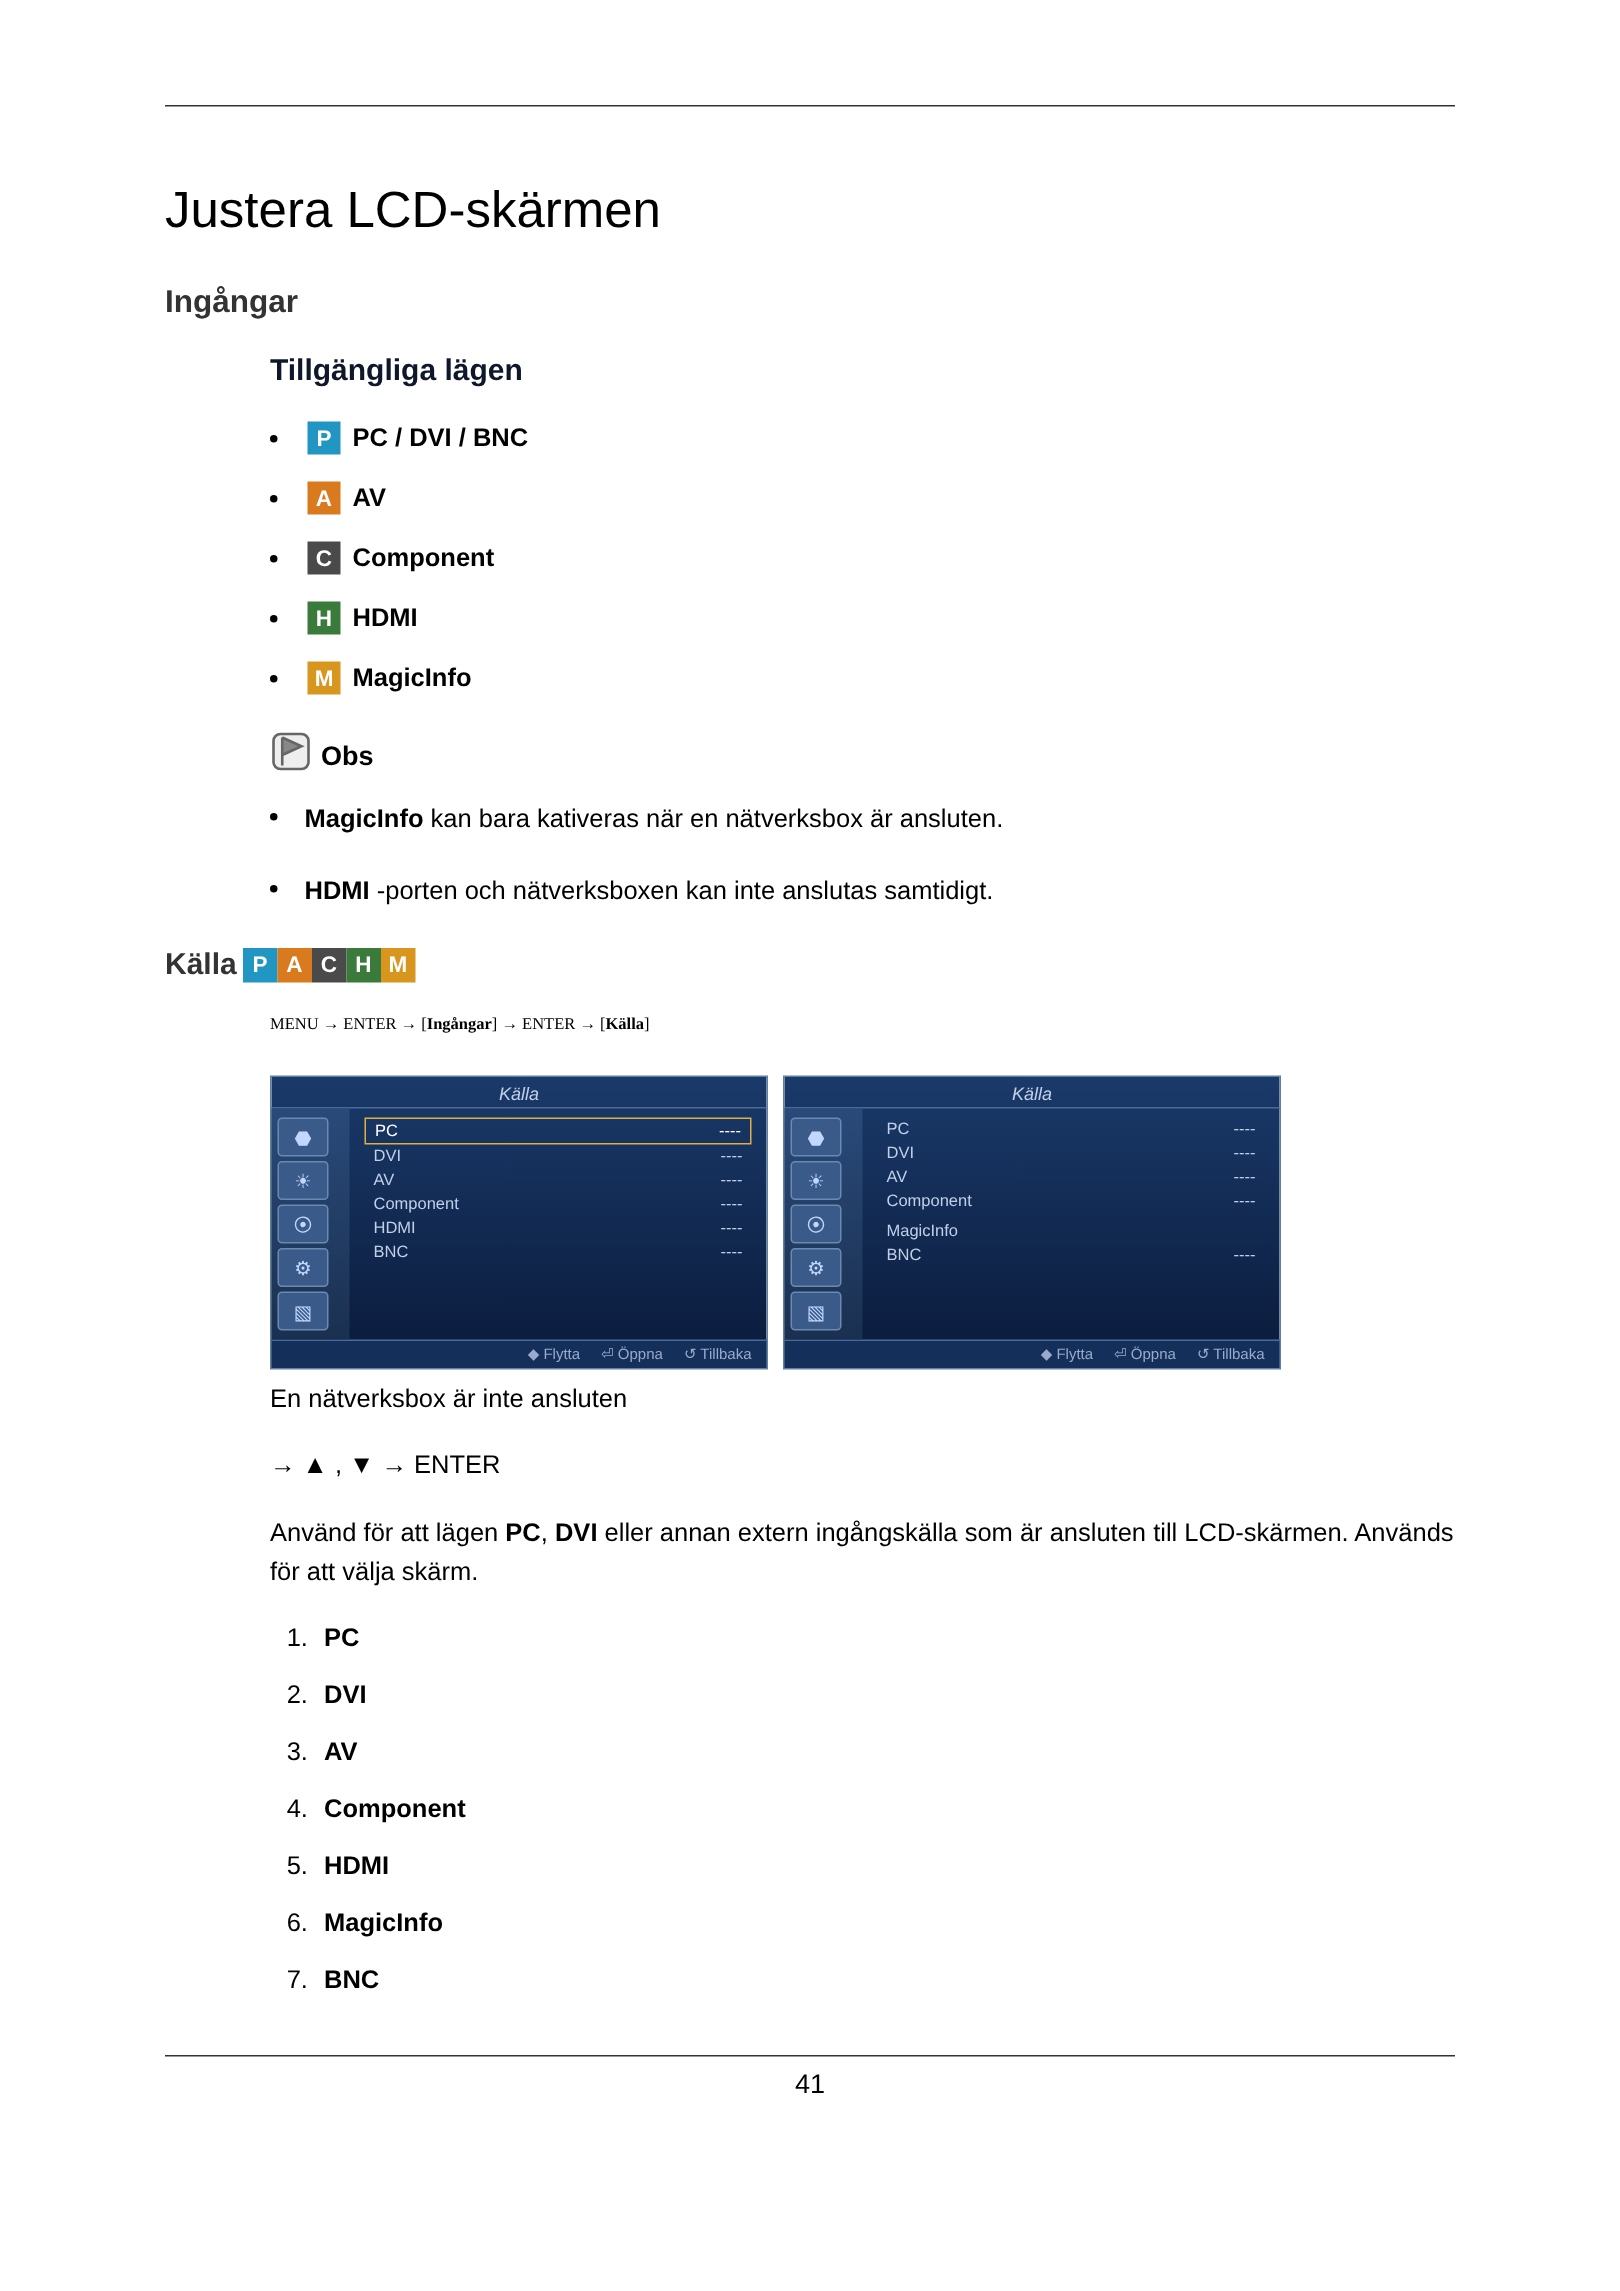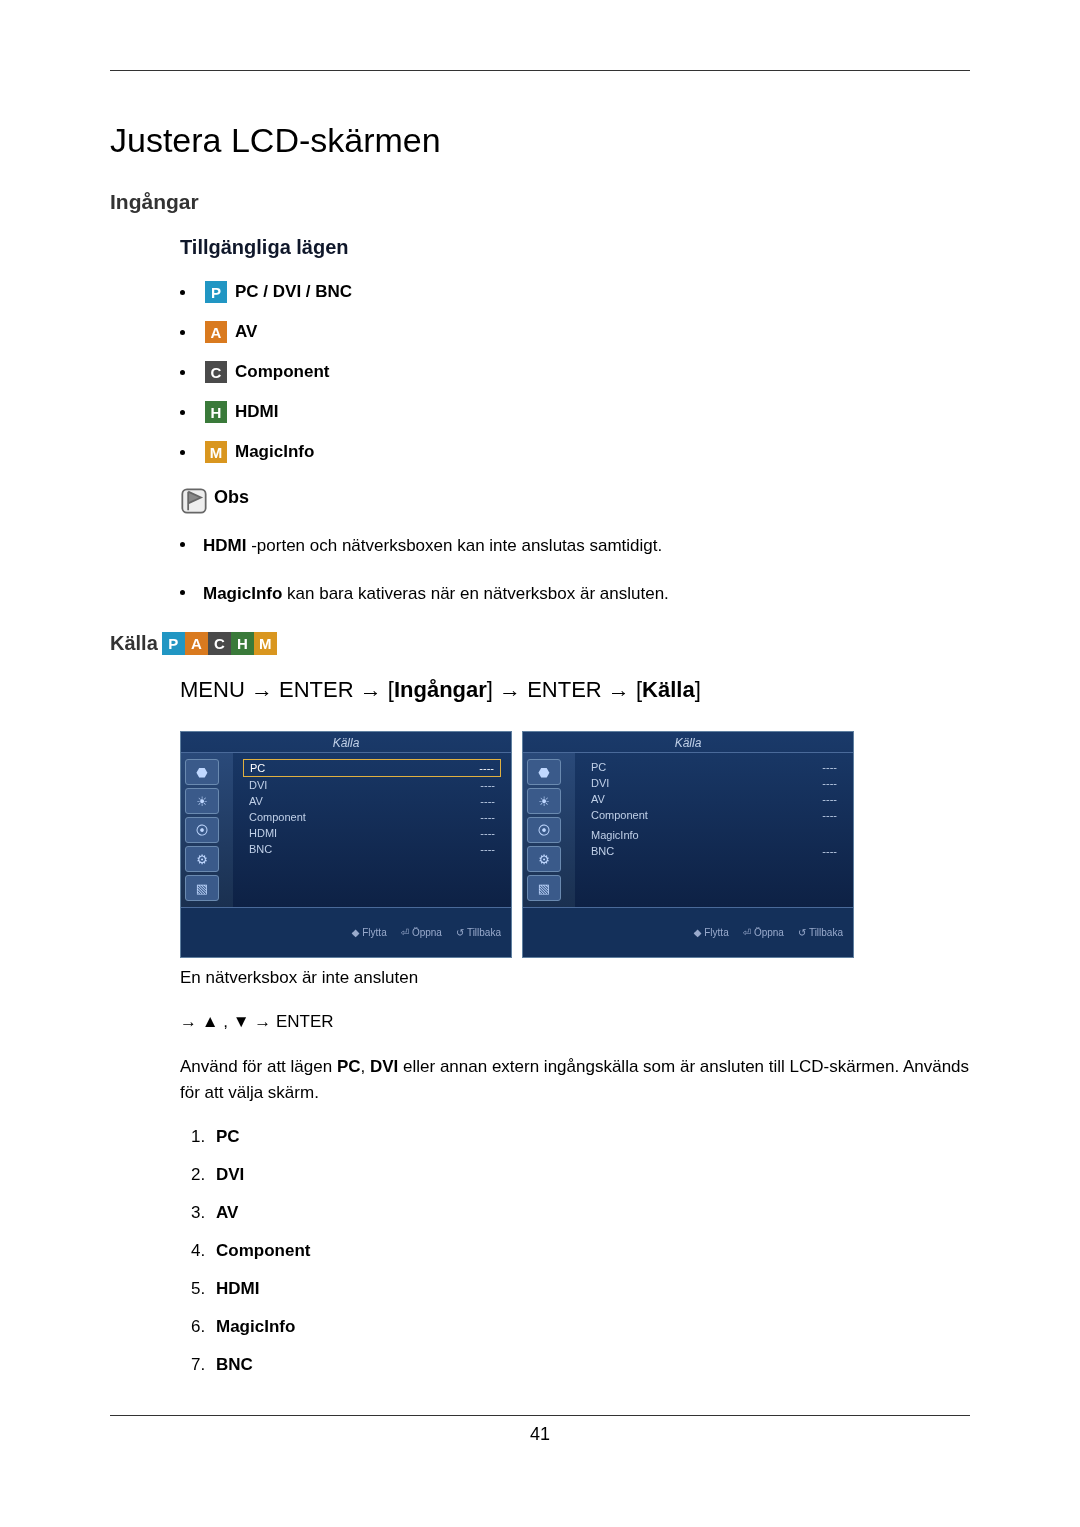--- a/index.html
+++ b/index.html
@@ -76,21 +76,21 @@
   .badge-A { background: #d97a1f; }
   .badge-C { background: #4a4a4a; }
   .badge-H { background: #3a7a3a; }
   .badge-M { background: #d9961f; }
   .mode-label { font-weight: bold; text-align: right; }
   .note-flag {
     display:inline-flex; align-items:center;
     margin-right: 6px;
   }
   .note-flag svg { width:28px; height:28px; }
-  .note-row { display:flex; align-items:flex-start; font-weight:bold; font-size:18px; margin-bottom:18px;}
+  .note-row { display:flex; align-items:flex-end; font-weight:bold; font-size:18px; margin-bottom:18px;}
   ul.notes {
     list-style: none;
     padding: 0;
     margin: 0 0 26px 0;
   }
   ul.notes li {
     display:flex; align-items:flex-start;
     font-size:17px; margin-bottom: 22px;
     line-height:1.5;
   }
@@ -99,22 +99,23 @@
     display:inline-block; margin: 9px 18px 0 0;
   }
   .kalla-heading {
     font-size: 20px; font-weight: bold; color:#333;
     display:flex; align-items:center; gap:4px;
     margin-bottom: 22px;
   }
   .badge-row { display:inline-flex; gap:0; }
   .badge-row .mode-badge { margin-right:0; width:23px; height:23px;}
   .menu-path {
-    font-size: 22px; margin-bottom: 28px;
+    font-size: 11px; margin-bottom: 28px;
     padding-left: 70px;
+    font-family: Liberation Serif, serif;
   }
   .osd-row {
     display:flex; gap:10px; padding-left:70px;
     margin-bottom: 10px;
   }
   .osd {
     width: 330px;
     background: linear-gradient(to bottom, #1a3a6a, #0a1a3a);
     color:#c8d8f0;
     font-size:11px;
@@ -159,21 +160,21 @@
     padding: 2px 6px;
     font-size:11px;
     color:#c0d0e8;
   }
   .osd-item.selected {
     border:1px solid #e0b040;
     color:#fff;
   }
   .osd-foot {
     background:#14305a;
-    padding: 19px 10px;
+    padding: 3px 10px;
     font-size:10px;
     color:#9ac;
     display:flex;
     gap: 14px;
     justify-content:flex-end;
     border-top:1px solid #4a6a9a;
   }
   .caption-row {
     display:flex; padding-left:70px;
     margin-bottom: 24px;
@@ -248,27 +249,27 @@
           <path d="M7 4 L7 20 M7 4 L18 9 L7 14" fill="#888"></path>
         </svg>
       </span>
       <span>Obs</span>
     </div>
 
     <ul class="notes">
       <li>
         <span class="bullet"></span>
         <span>
+          <span class="b">MagicInfo</span><span> kan bara kativeras när en nätverksbox är ansluten.</span>
+        </span>
+      </li>
+      <li>
+        <span class="bullet"></span>
+        <span>
           <span class="b">HDMI</span><span> -porten och nätverksboxen kan inte anslutas samtidigt.</span>
-        </span>
-      </li>
-      <li>
-        <span class="bullet"></span>
-        <span>
-          <span class="b">MagicInfo</span><span> kan bara kativeras när en nätverksbox är ansluten.</span>
         </span>
       </li>
     </ul>
   </div>
 
   <div class="kalla-heading">
     <span>Källa</span>
     <span class="badge-row">
       <span class="mode-badge badge-P">P</span>
       <span class="mode-badge badge-A">A</span>

